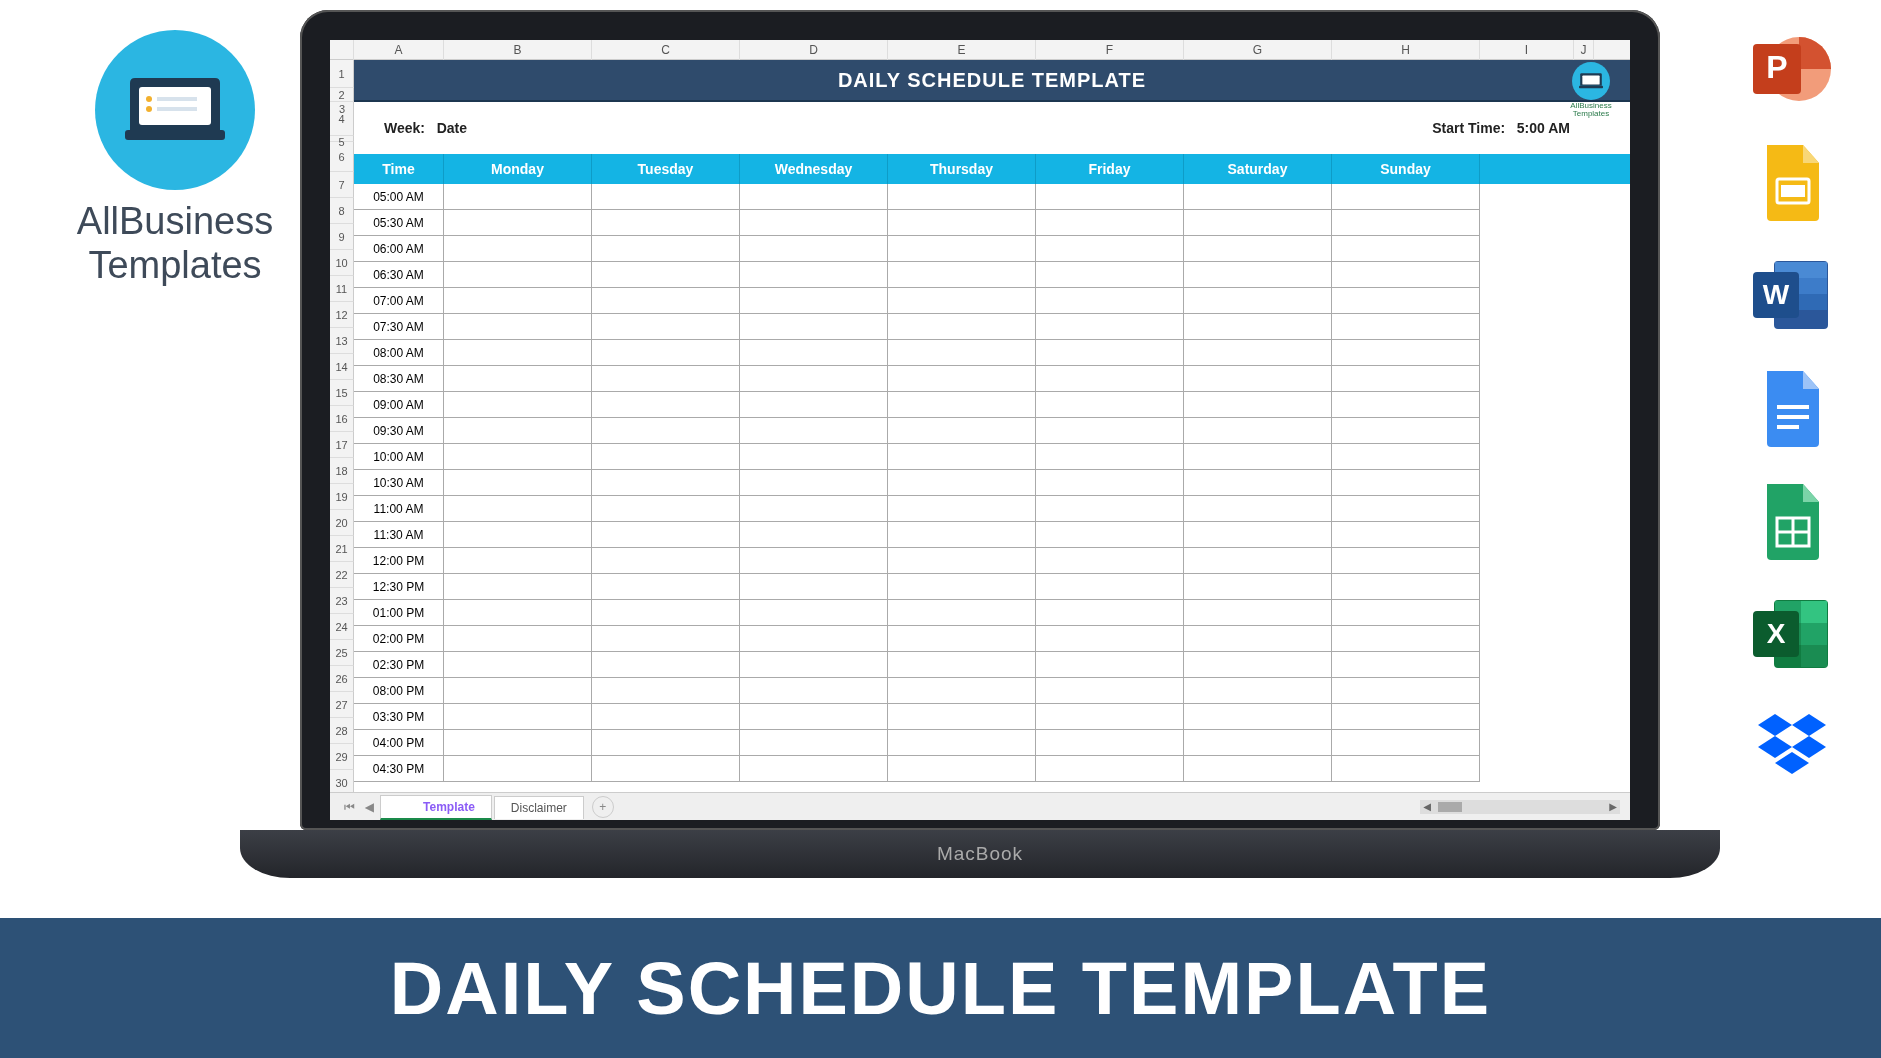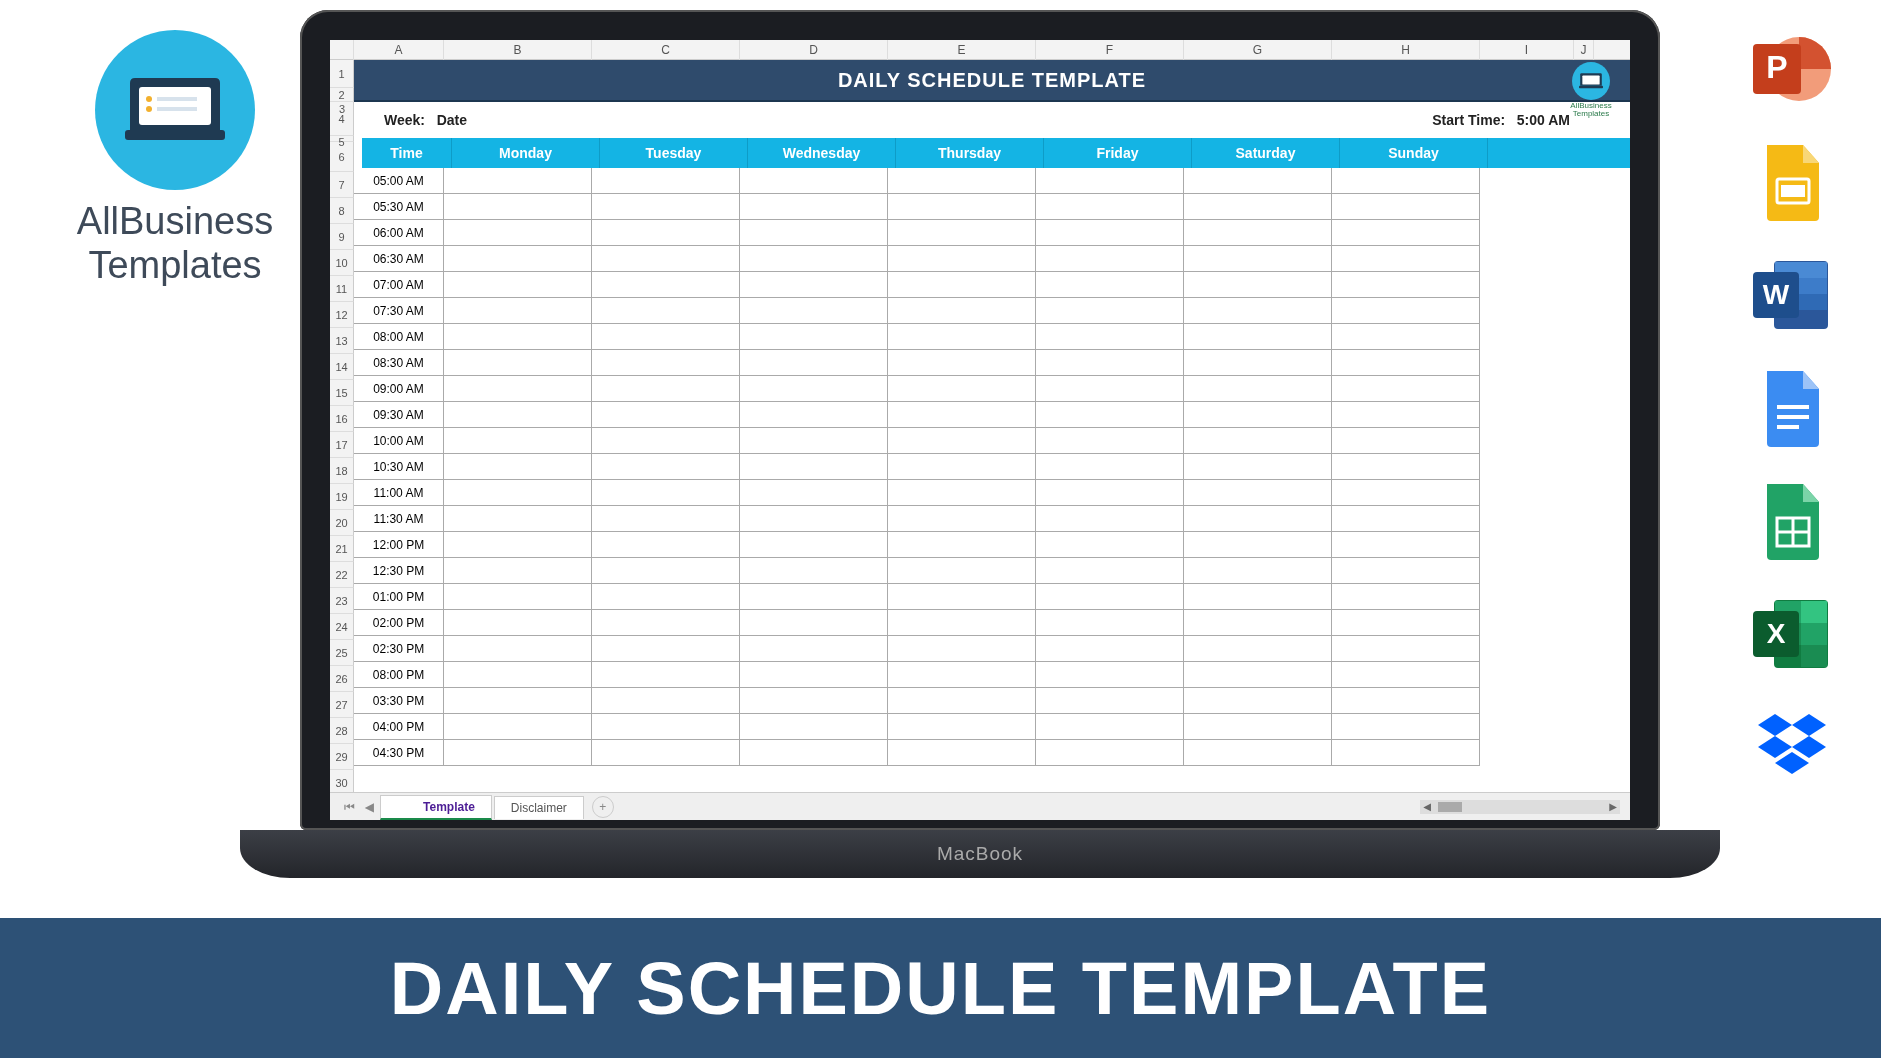--- a/index.html
+++ b/index.html
@@ -107,29 +107,28 @@
   .grid-area {
     position:absolute; left:24px; top:0; right:0;
   }
   .title-band {
     height:42px; background:#2f4b6c; color:#fff;
     font-weight:bold; font-size:20px; letter-spacing:1px;
     display:flex; align-items:center; justify-content:center;
     border-bottom:2px solid #1c3650;
   }
   .info-row {
-    height:36px; display:flex; align-items:center; justify-content:space-between;
+    height:52px; display:flex; align-items:center; justify-content:space-between;
     padding: 0 60px 0 30px; font-size:14px; font-weight:bold; color:#222;
   }
   .col-headers {
     display:grid;
     grid-template-columns: 90px repeat(7,148px);
     background:#14b4e4; color:#fff; font-weight:bold; font-size:14px;
     height:30px;
-    margin-left:8px;
   }
   .col-headers div {
     display:flex; align-items:center; justify-content:center;
     border-right:1px solid #0e9cc7;
   }
   .data-rows { }
   .data-row {
     display:grid;
     grid-template-columns: 90px repeat(7,148px);
     height:26px;
@@ -157,21 +156,21 @@
     position:absolute; bottom:0; left:0; right:0;
     height:28px; background:#efefef; border-top:1px solid #ccc;
     display:flex; align-items:center; font-size:12px; color:#555;
     padding-left:10px; gap:2px;
   }
   .tab-nav { color:#888; padding:0 4px; }
   .sheet-tab {
     padding:4px 16px; background:#fff; border:1px solid #ccc;
     border-bottom:none; position:relative; top:1px;
   }
-  .sheet-tab.active { color:#4c1d95; font-weight:bold; border-bottom:2px solid #1a8a4a;padding-left:42px; }
+  .sheet-tab.active { color:#8b5cf6; font-weight:bold; border-bottom:2px solid #1a8a4a;padding-left:42px; }
   .tab-add {
     width:22px;height:22px;border:1px solid #ccc;border-radius:50%;
     display:flex;align-items:center;justify-content:center;margin-left:6px;color:#888;
   }
   .hscroll {
     margin-left:auto; width:200px; height:14px; background:#ddd;
     display:flex; align-items:center; margin-right:10px;
   }
   .hscroll .thumb{width:24px;height:10px;background:#aaa;margin-left:4px;}
   .hscroll .arr{width:14px;text-align:center;color:#666;font-size:10px;}

